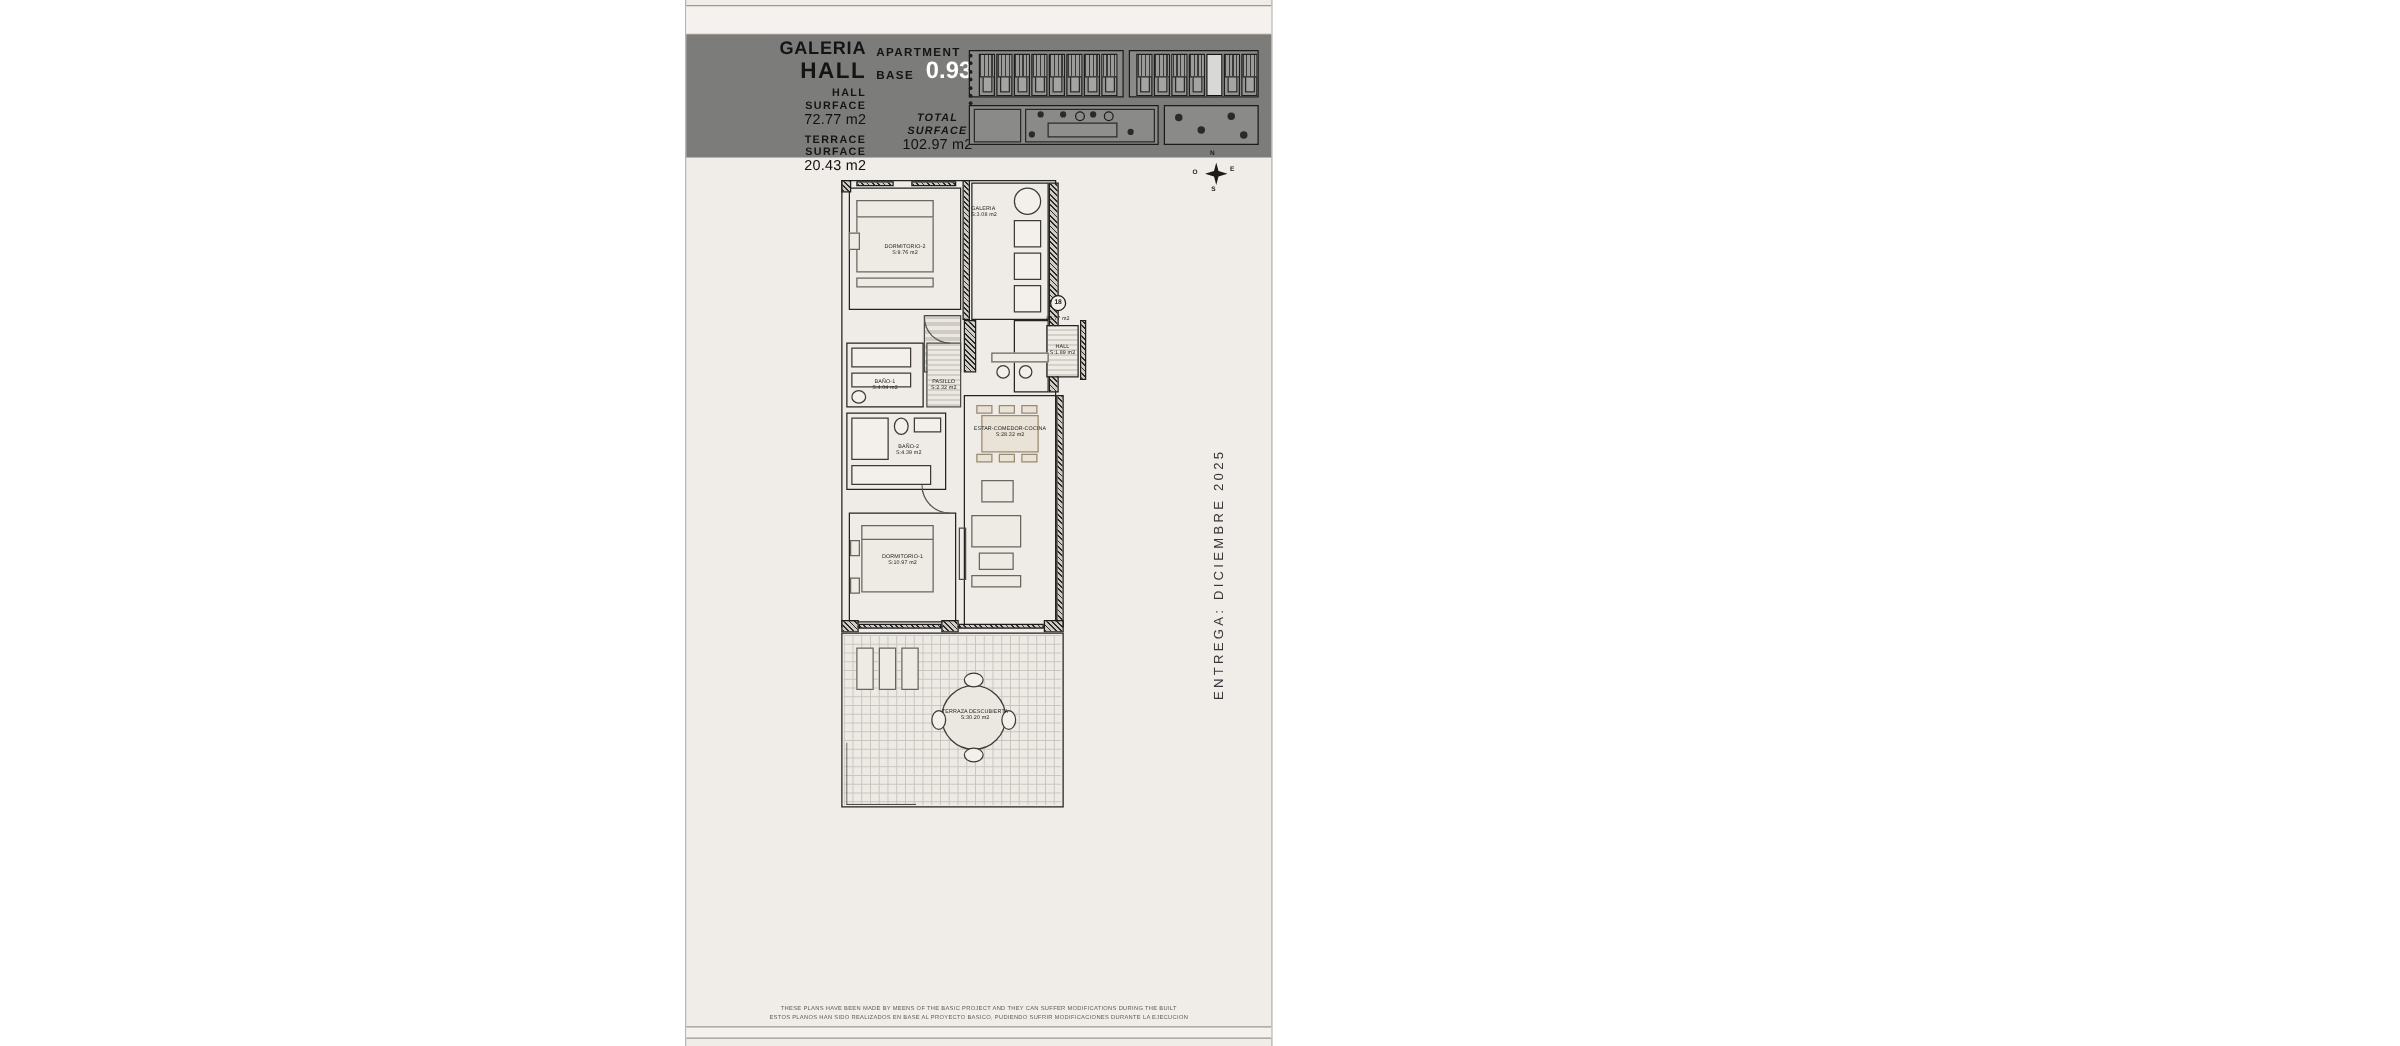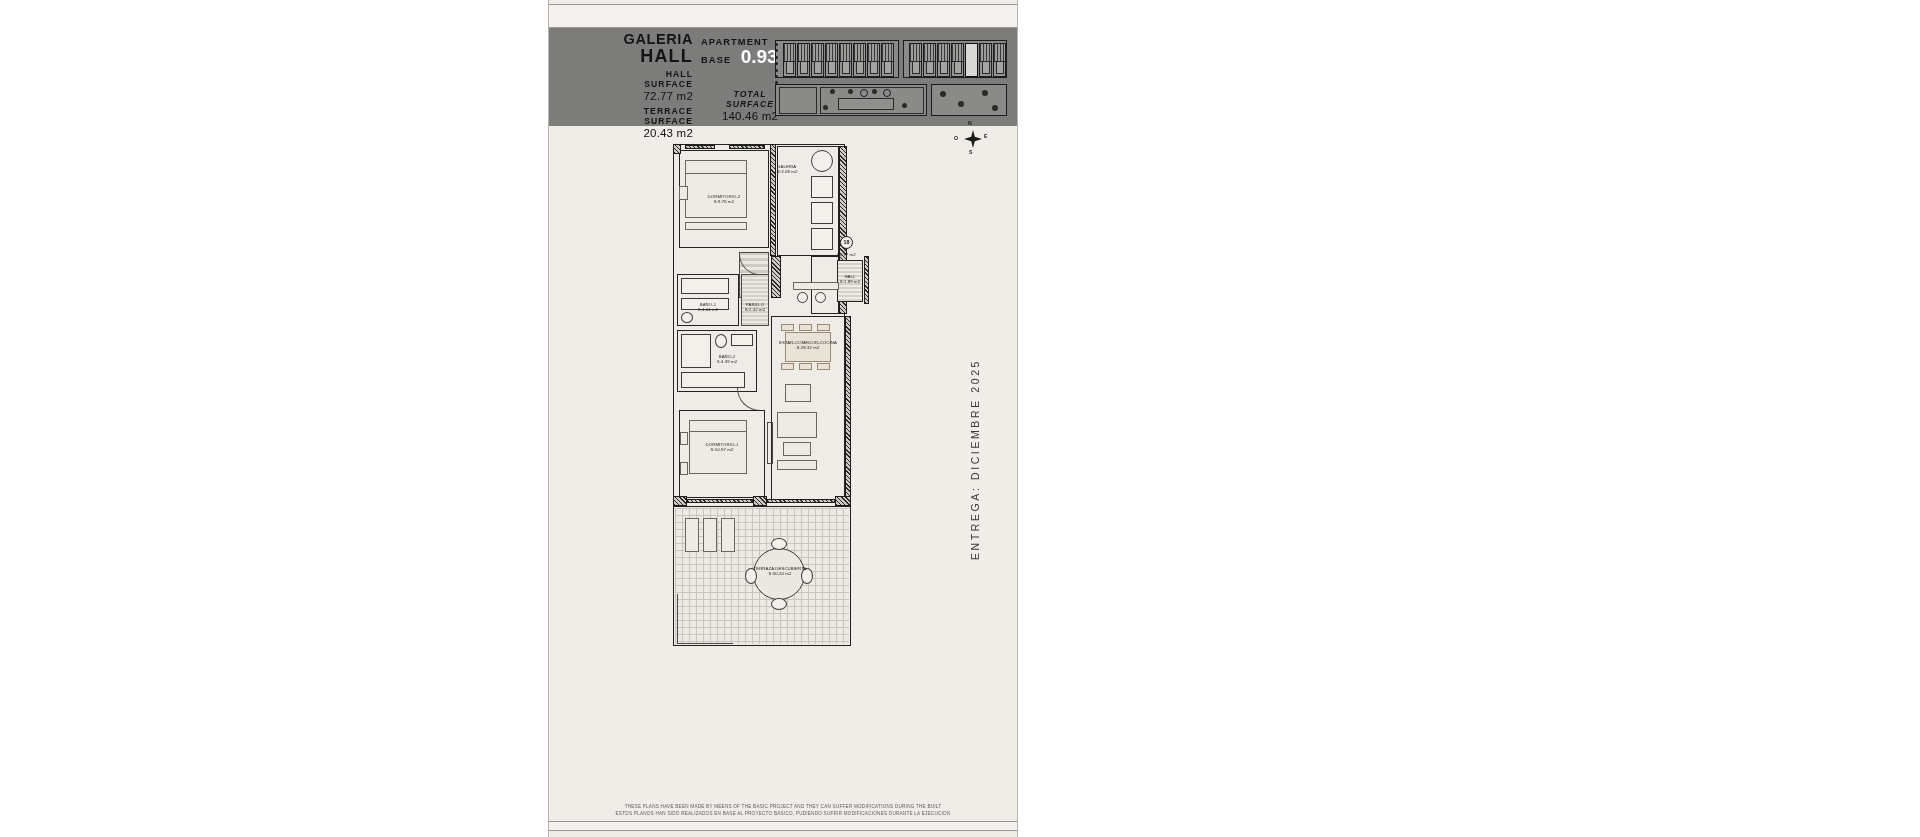--- a/index.html
+++ b/index.html
@@ -116,21 +116,21 @@
         <div class="t-apt1">APARTMENT</div>
         <div>
           <span class="t-apt2">BASE</span>
           <span class="t-aptnum">0.93</span>
         </div>
       </div>
 
       <div class="hdr-total">
         <div class="t-small">TOTAL</div>
         <div class="t-small" style="margin-top:0">SURFACE</div>
-        <div class="t-val">140.46 m2</div>
+        <div class="t-val">102.97 m2</div>
       </div>
 
       <div class="keyplan">
         <div class="kp-row kp-blockA">
           <div class="kp-dots">
             <i></i>
               <i></i>
               <i></i>
               <i></i>
               <i></i>

